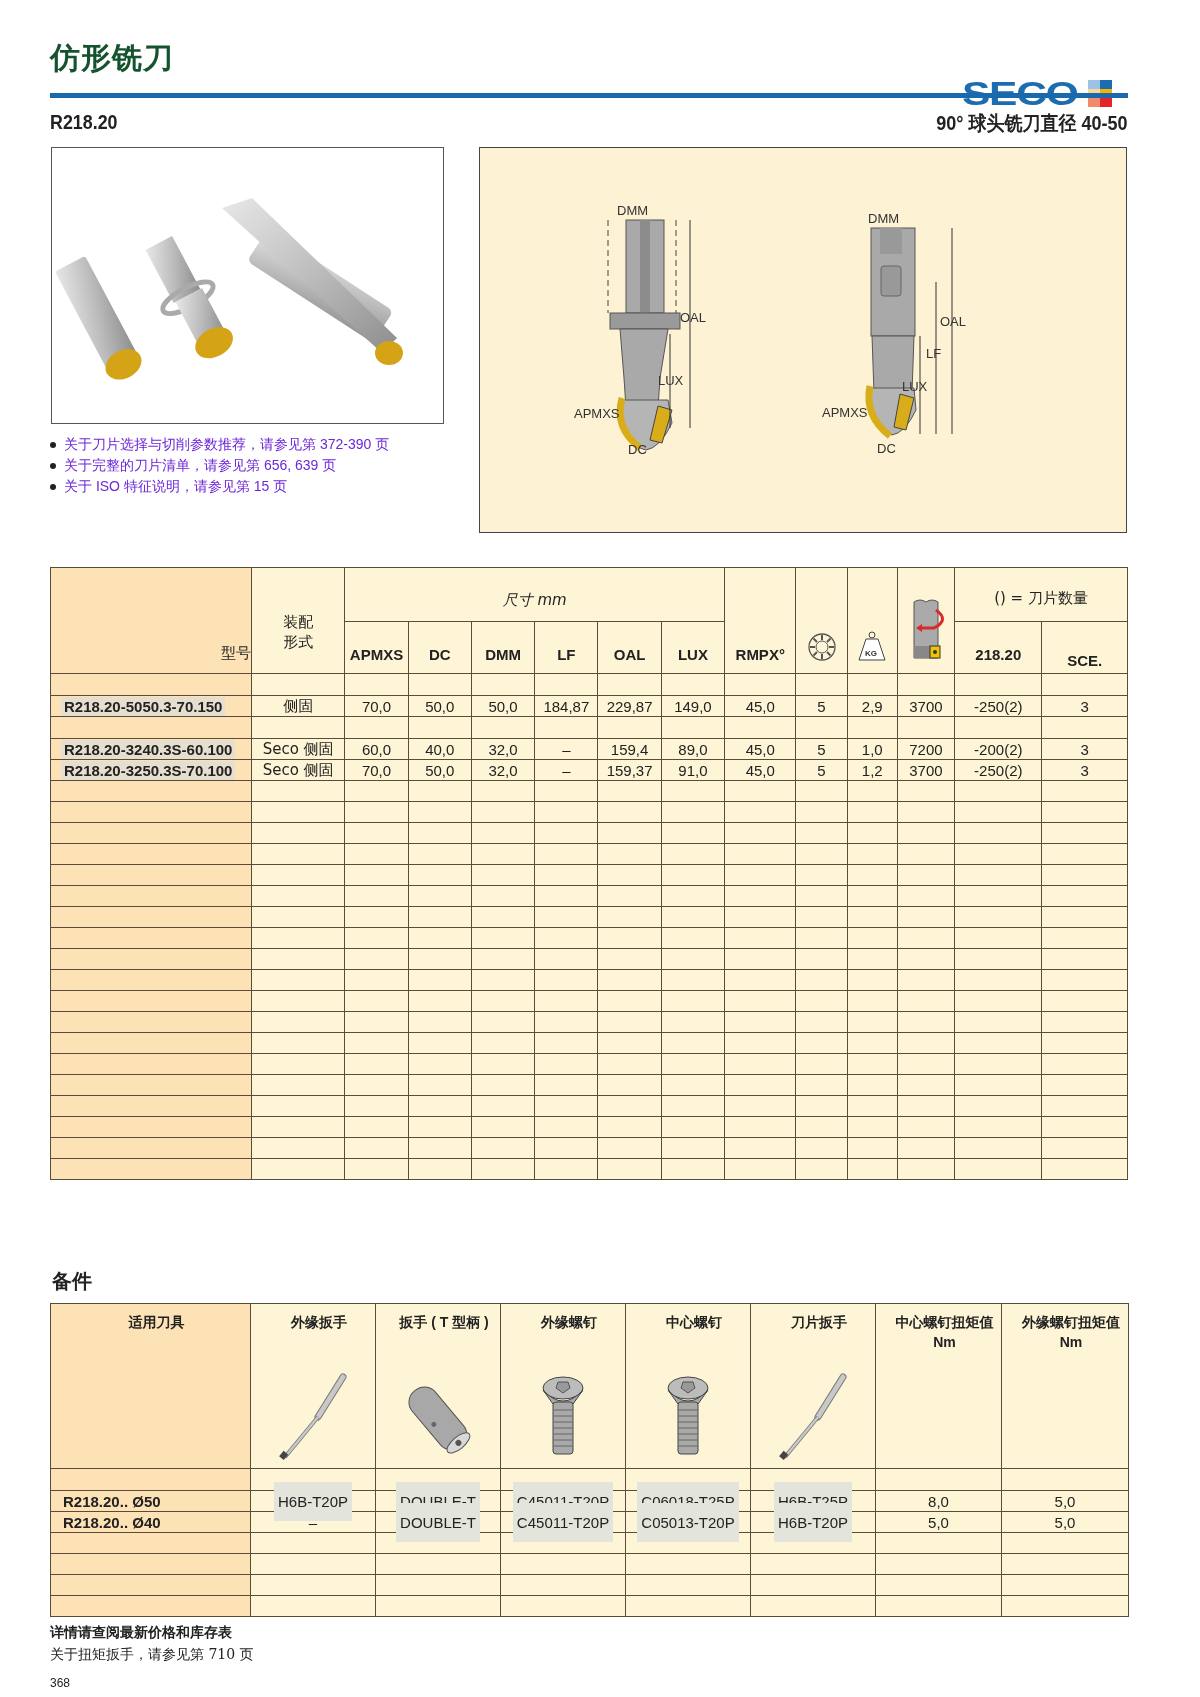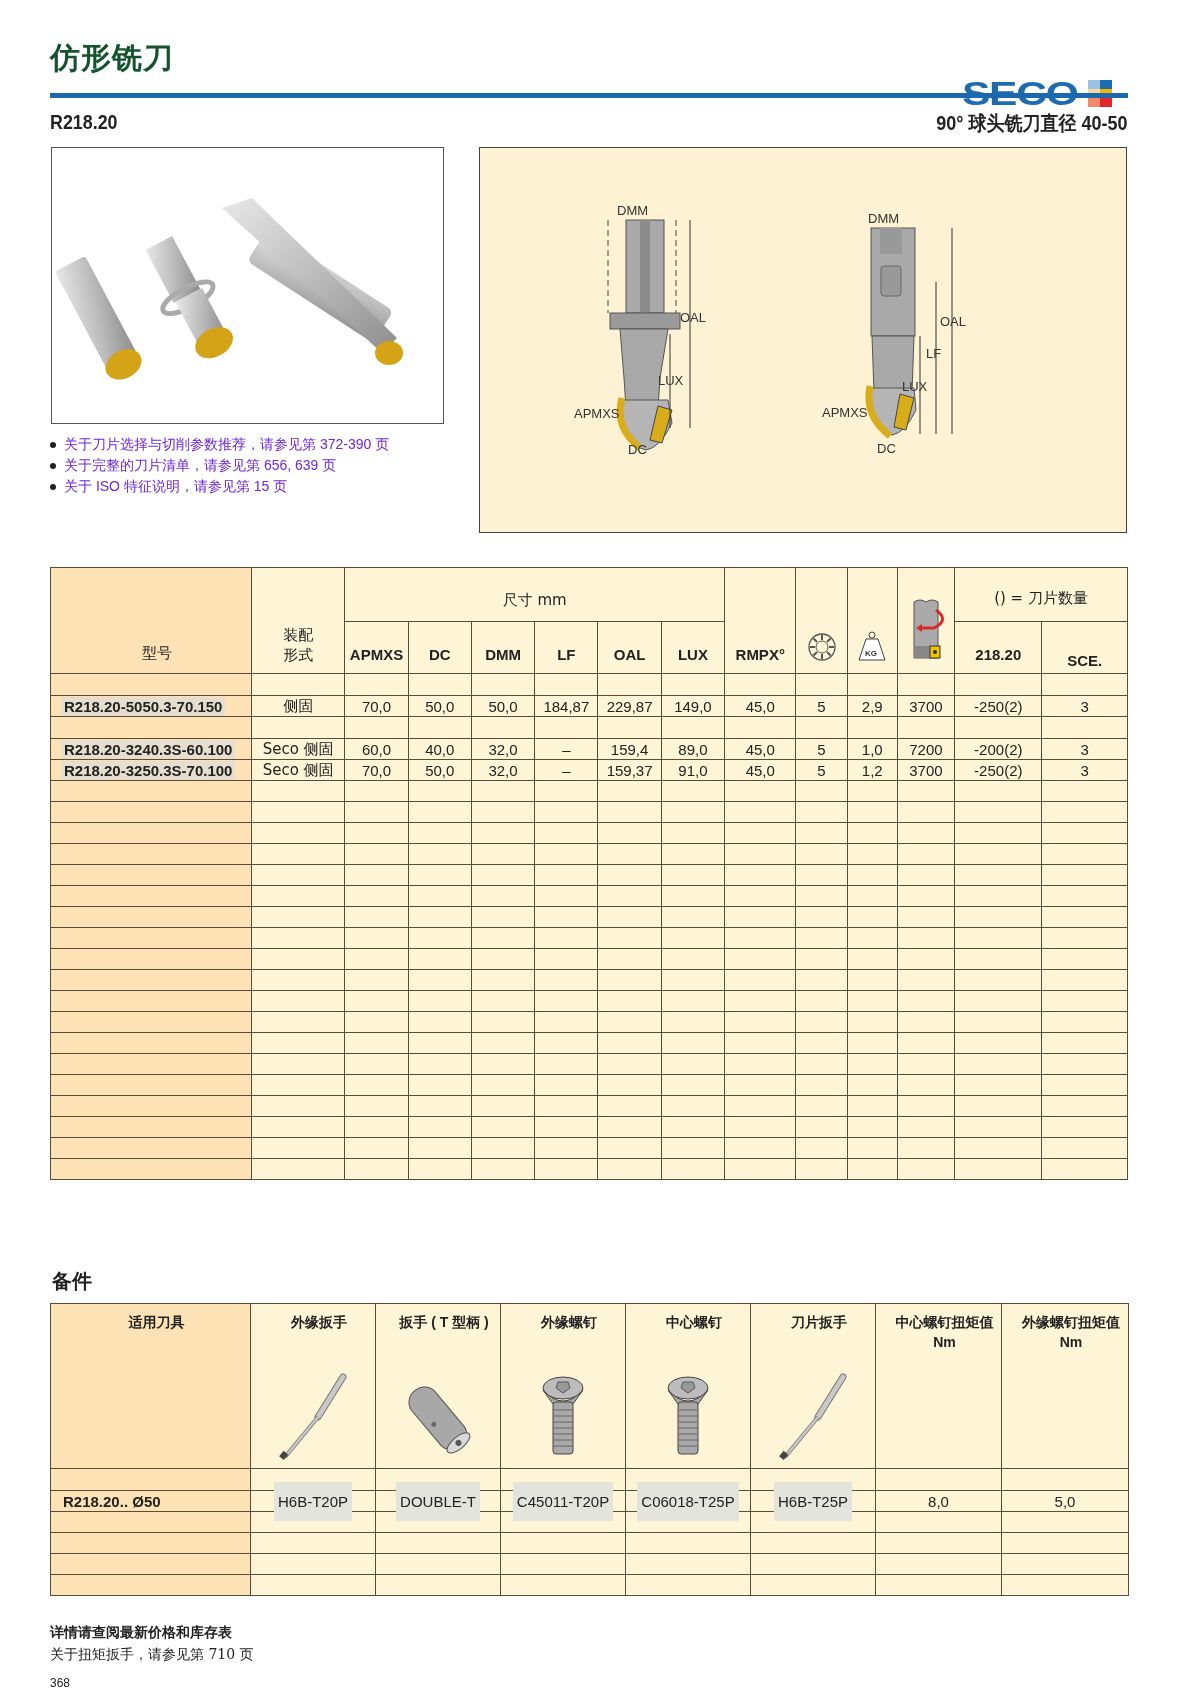--- a/index.html
+++ b/index.html
@@ -155,23 +155,23 @@
       <col style="width:63px">
     <col style="width:71px">
       <col style="width:51px">
       <col style="width:50px">
       <col style="width:57px">
     <col style="width:87px">
       <col style="width:85px">
   </colgroup>
   <tbody>
       <tr style="height:54px">
-    <th class="col-model" rowspan="2" style="text-align:center;vertical-align:bottom;padding:0 0 10px 12px;"><span class="cn">型号</span></th>
-    <th rowspan="2" style="vertical-align:bottom;padding-bottom:8px;white-space:normal;width:60px;text-align:center;"><span class="cn" style="display:inline-block;width:32px;line-height:20px;">装配形式</span></th>
-    <th colspan="6" style="padding-top:12px;"><span class="cn">尺寸 mm</span></th>
+    <th class="col-model" rowspan="2" style="text-align:right;vertical-align:bottom;padding:0 0 10px 12px;"><span class="cn">型号</span></th>
+    <th rowspan="2" style="vertical-align:bottom;padding-bottom:21px;white-space:normal;width:60px;text-align:center;"><span class="cn" style="display:inline-block;width:32px;line-height:20px;">装配形式</span></th>
+    <th colspan="6" style="padding-top:12px;font-style:italic;"><span class="cn">尺寸 mm</span></th>
     <th rowspan="2" style="vertical-align:bottom;padding-bottom:10px;">RMPX°</th>
     <th rowspan="2" style="vertical-align:bottom;padding-bottom:8px;">
       <svg width="30" height="30" viewBox="0 0 30 30">
             <circle cx="15" cy="15" r="13" fill="none" stroke="#555" stroke-width="1.3"></circle>
             <circle cx="15" cy="15" r="6" fill="none" stroke="#555"></circle>
             <g stroke="#555" stroke-width="2">
               <line x1="15" y1="3" x2="15" y2="8"></line>
               <line x1="15" y1="22" x2="15" y2="27"></line>
               <line x1="3" y1="15" x2="8" y2="15"></line>
               <line x1="22" y1="15" x2="27" y2="15"></line>
@@ -703,20 +703,30 @@
   <tr>
     <td class="col-model">R218.20.. Ø50</td>
     <td><span class="part-hl">H6B-T20P</span></td>
     <td><span class="part-hl">DOUBLE-T</span></td>
     <td><span class="part-hl">C45011-T20P</span></td>
     <td><span class="part-hl">C06018-T25P</span></td>
     <td><span class="part-hl">H6B-T25P</span></td>
     <td>8,0</td>
     <td>5,0</td>
   </tr>
+  <tr>
+    <td class="col-model">R218.20.. Ø40</td>
+    <td>–</td>
+    <td><span class="part-hl">DOUBLE-T</span></td>
+    <td><span class="part-hl">C45011-T20P</span></td>
+    <td><span class="part-hl">C05013-T20P</span></td>
+    <td><span class="part-hl">H6B-T20P</span></td>
+    <td>5,0</td>
+    <td>5,0</td>
+  </tr>
   </tbody>
     <tbody id="parts-empty">
       <tr>
         <td class="col-model"></td>
         <td></td>
         <td></td>
         <td></td>
         <td></td>
         <td></td>
         <td></td>

